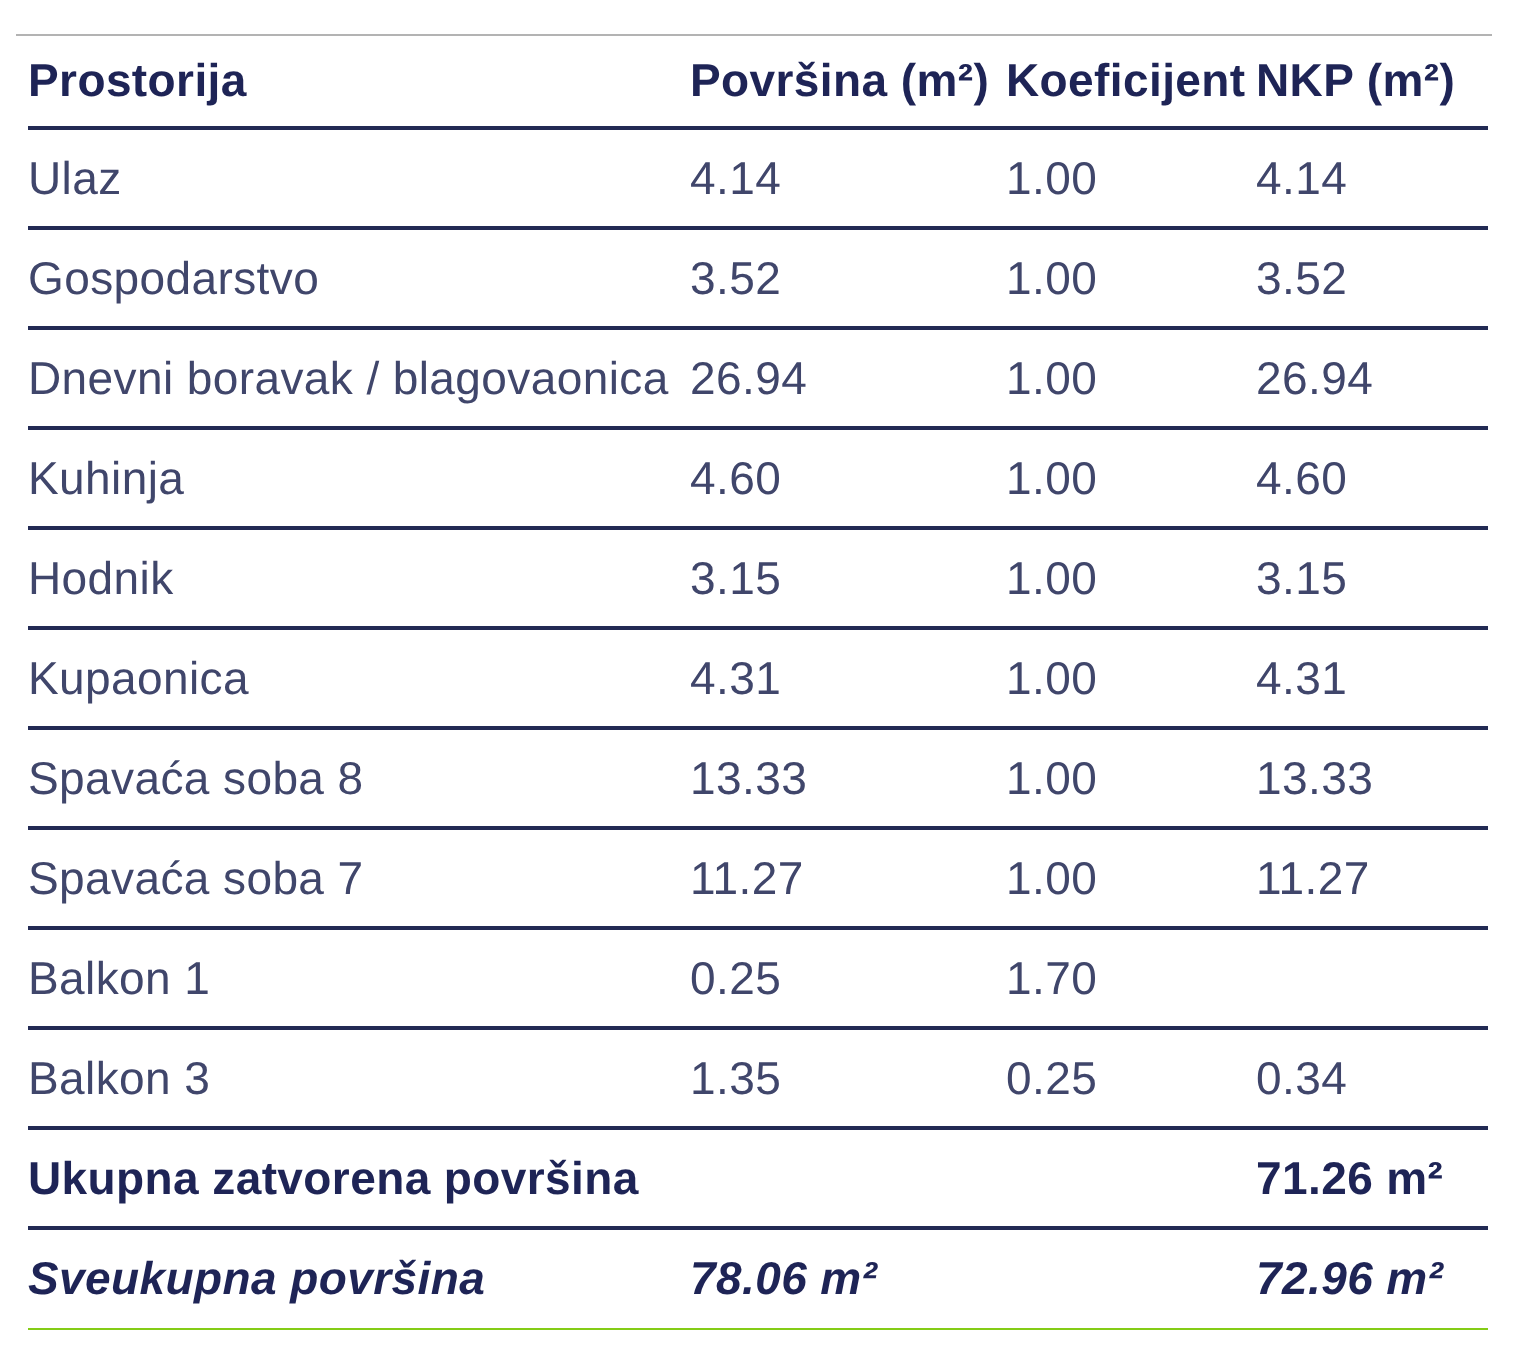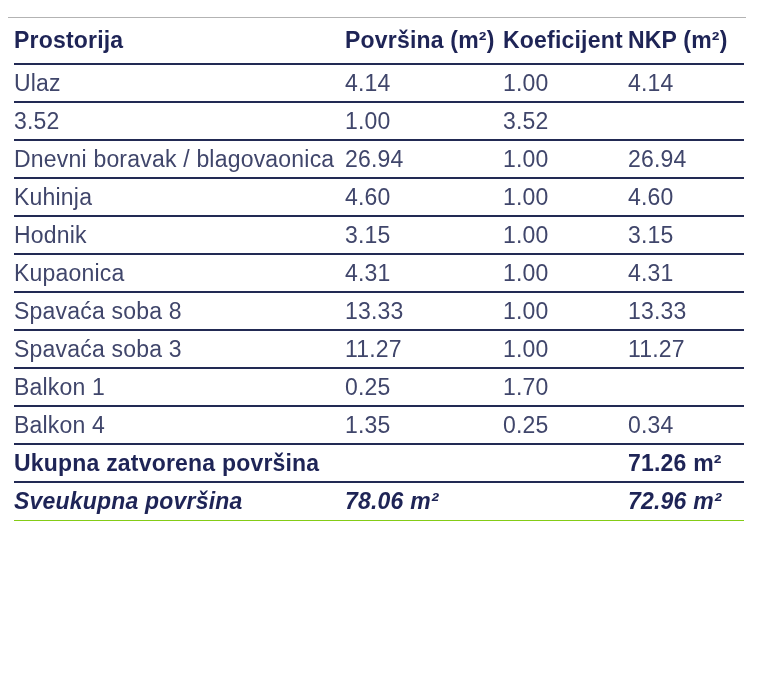--- a/index.html
+++ b/index.html
@@ -22,21 +22,21 @@
   .area-table {
     position: absolute;
     left: 14px;
     top: 18px;
     width: 730px;
   }
   .t-row {
     display: grid;
     grid-template-columns: 331px 158px 125px 1fr;
     align-items: center;
-    height: 38px;
+    height: 50px;
     border-bottom: 2px solid #222a54;
   }
   .t-row.header-row {
     height: 47px;
   }
   .t-row.last-row {
     border-bottom: 1px solid #84cc16;
     font-style: italic;
   }
   .cell {
@@ -68,20 +68,21 @@
   </div>
 
   <div class="t-row">
     <div class="cell">Ulaz</div>
     <div class="cell">4.14</div>
     <div class="cell">1.00</div>
     <div class="cell">4.14</div>
   </div>
 
   <div class="t-row">
+    <div class="cell">Gospodarstvo</div>
     <div class="cell">3.52</div>
     <div class="cell">1.00</div>
     <div class="cell">3.52</div>
   </div>
 
   <div class="t-row">
     <div class="cell">Dnevni boravak / blagovaonica</div>
     <div class="cell">26.94</div>
     <div class="cell">1.00</div>
     <div class="cell">26.94</div>
@@ -109,34 +110,34 @@
   </div>
 
   <div class="t-row">
     <div class="cell">Spavaća soba 8</div>
     <div class="cell">13.33</div>
     <div class="cell">1.00</div>
     <div class="cell">13.33</div>
   </div>
 
   <div class="t-row">
-    <div class="cell">Spavaća soba 3</div>
+    <div class="cell">Spavaća soba 7</div>
     <div class="cell">11.27</div>
     <div class="cell">1.00</div>
     <div class="cell">11.27</div>
   </div>
 
   <div class="t-row">
     <div class="cell">Balkon 1</div>
     <div class="cell">0.25</div>
     <div class="cell">1.70</div>
   </div>
 
   <div class="t-row">
-    <div class="cell">Balkon 4</div>
+    <div class="cell">Balkon 3</div>
     <div class="cell">1.35</div>
     <div class="cell">0.25</div>
     <div class="cell">0.34</div>
   </div>
 
   <div class="t-row summary-row">
     <div class="cell">Ukupna zatvorena površina</div>
     <div class="cell"></div>
     <div class="cell"></div>
     <div class="cell">71.26 m²</div>

